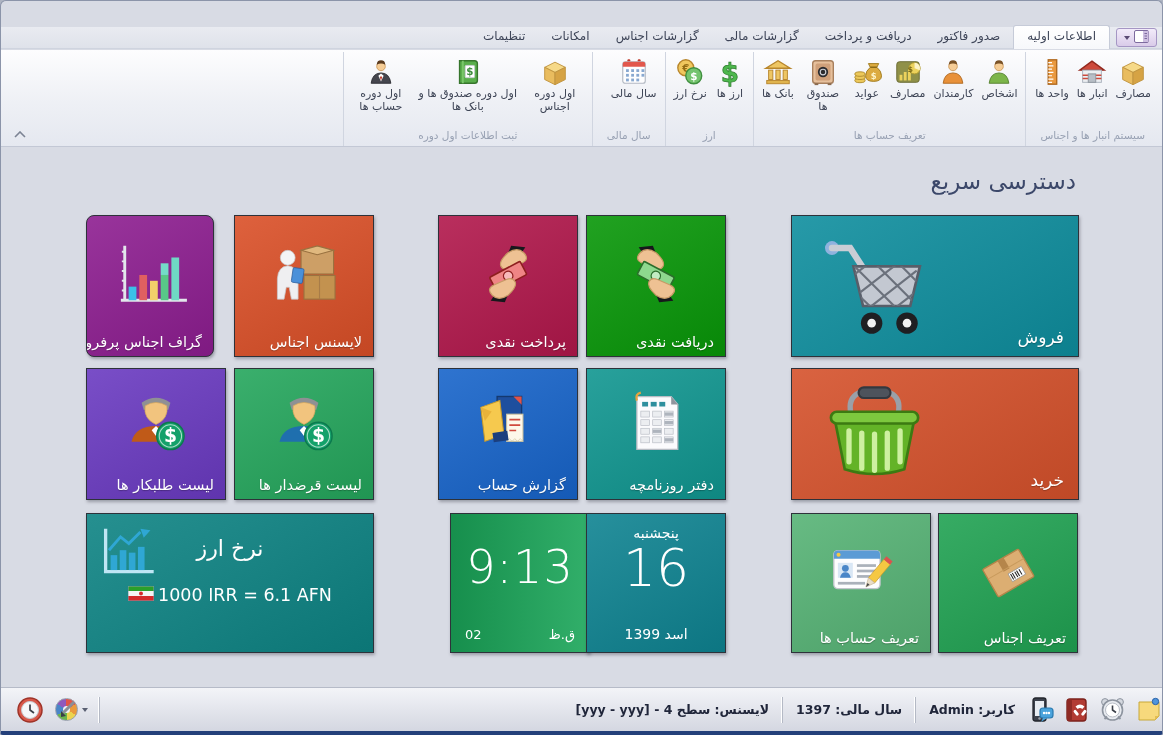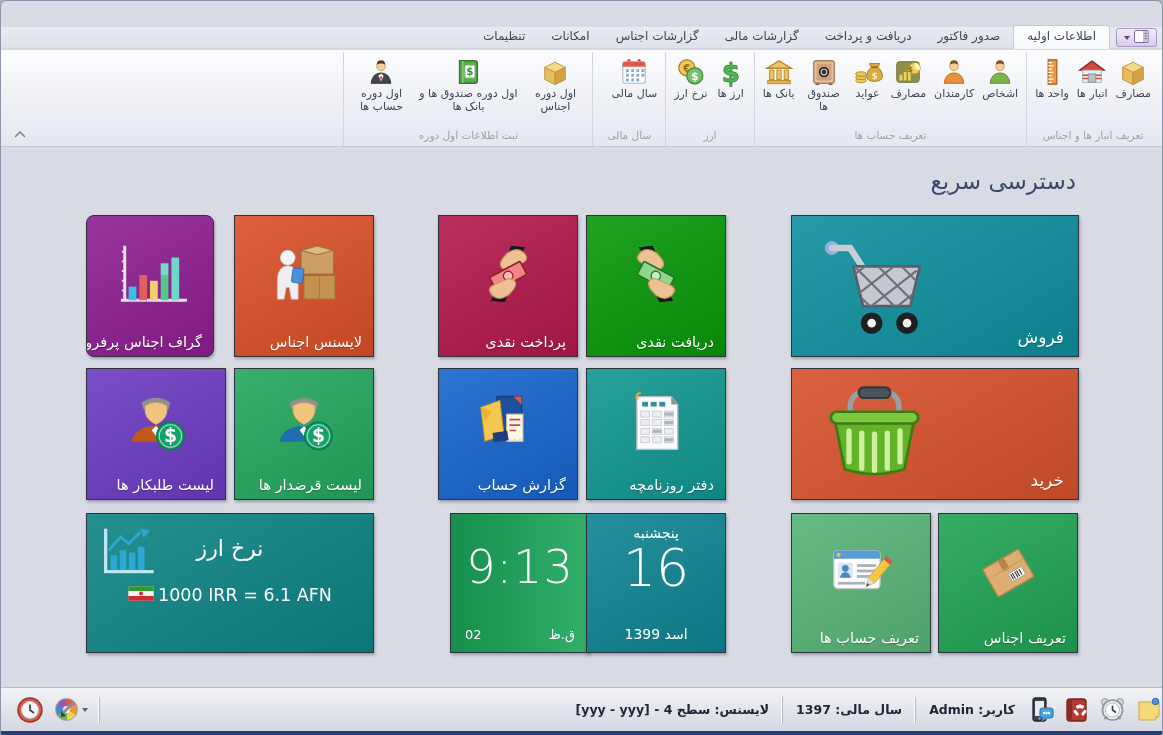--- a/index.html
+++ b/index.html
@@ -110,21 +110,21 @@
         <div class="rbtn">
           <span class="ricon">
               <svg width="30" height="30" viewBox="0 0 32 32">
                 <rect x="12" y="3" width="9" height="26" fill="#ea9a40" stroke="#b06a20" stroke-width="1.5"></rect>
                 <path d="M12 6h4M12 9.5h5.5M12 13h4M12 16.5h5.5M12 20h4M12 23.5h5.5M12 27h4" stroke="#fff" stroke-width="1.3"></path>
               </svg>
             </span>
           <span class="rlabel w-n">واحد ها</span>
         </div>
       </div>
-      <div class="rgroup-label">تعریف انبار ها و اجناس</div>
+      <div class="rgroup-label">سیستم انبار ها و اجناس</div>
     </div>
 
     <div class="rgroup">
       <div class="rbuttons">
         <div class="rbtn">
           <span class="ricon">
               <svg width="30" height="30" viewBox="0 0 32 32">
                 <circle cx="16" cy="10" r="4.6" fill="#f6cd96" stroke="#cf9f63"></circle>
                 <path d="M11.4 8.2q.3-4.7 4.6-4.7t4.6 4.7q-4.6-2.4-9.2 0z" fill="#7a5226"></path>
                 <path d="M5.5 28q1.5-11 10.5-11t10.5 11z" fill="#7cb54a" stroke="#558230"></path>

